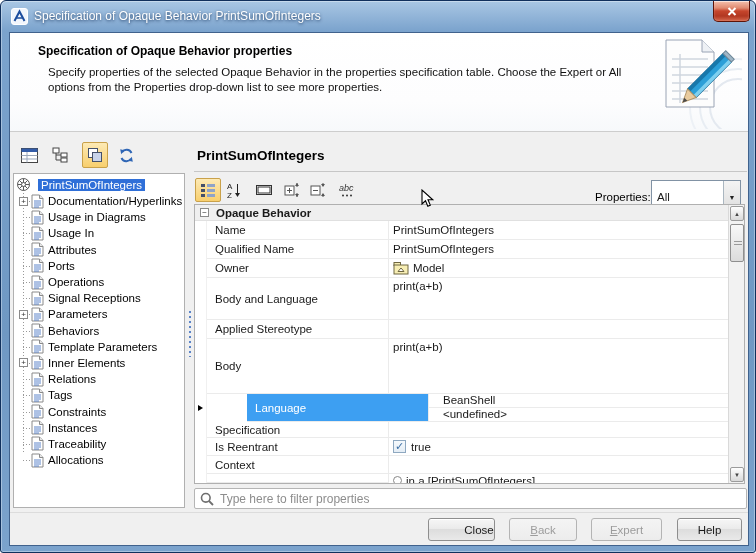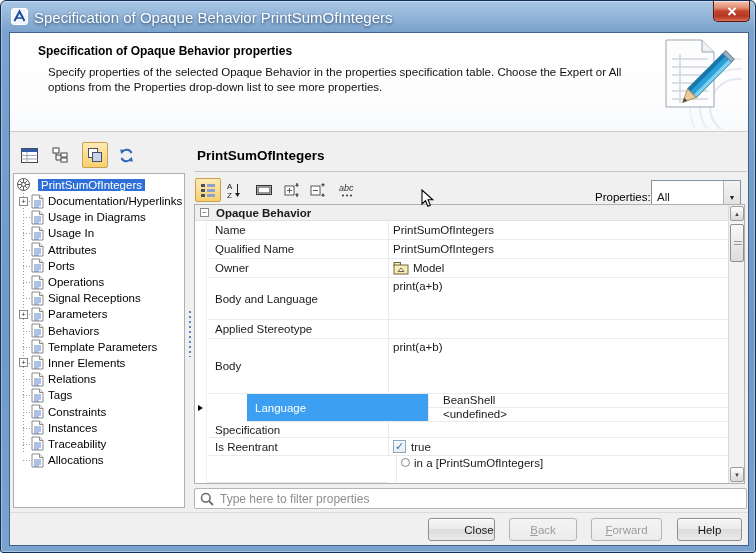--- a/index.html
+++ b/index.html
@@ -7,21 +7,21 @@
   body { font-family:"Liberation Sans","DejaVu Sans",sans-serif; font-size:11.5px; color:#1a1a1a; }
 
   .window{ position:relative; width:756px; height:553px; overflow:hidden;
     background:linear-gradient(#a9c7e4,#7ba3cd 30px,#6f98c3 60%,#7ba3cd);
     border:1px solid #10305c; border-radius:6px 6px 3px 3px;
     box-shadow:inset 0 0 0 1px rgba(255,255,255,.35); }
 
   
   .titlebar{ position:absolute; left:0; top:0; width:100%; height:31px; }
   .app-icon{ position:absolute; left:10px; top:7px; }
-  .title-text{ position:absolute; left:33px; top:8px; color:#fff; font-size:15px;
+  .title-text{ position:absolute; left:33px; top:8px; color:#fff; font-size:12px;
     text-shadow:0 1px 3px rgba(0,30,70,.8); white-space:nowrap; }
   .close-btn{ position:absolute; left:712px; top:0; width:37px; height:21px;
     border:1px solid #5e1408; border-top:none; border-radius:0 0 5px 5px;
     background:linear-gradient(#f4c0ad,#e08a71 35%,#c6452c 50%,#b23822 75%,#d4664b);
     box-shadow:inset 0 1px 0 rgba(255,255,255,.55), inset 0 0 2px rgba(255,255,255,.35);
     display:flex; align-items:center; justify-content:center; cursor:default; }
 
   
   .body-bg{ position:absolute; left:8px; top:31px; width:740px; height:514px;
     background:#f0f0f0; border:1px solid #40628d; }
@@ -88,21 +88,21 @@
   .ntop{ align-items:center; }
   .sel-name{ background:#3d9ff2; color:#fff;margin-left:40px; }
   .lang-vals{ flex:1; border-left:1px solid #ebebeb; border-bottom:1px solid #ebebeb; display:flex; flex-direction:column; }
   .lang-v{ height:14px; padding-left:14px; display:flex; align-items:center; }
   .lang-v:first-child{ border-bottom:1px solid #ebebeb; }
   .row-marker{ width:0; height:0; border-left:5px solid #000; border-top:3.5px solid transparent; border-bottom:3.5px solid transparent; }
   .checkbox{ width:13px; height:13px; border:1px solid #8ea8c0; background:linear-gradient(#f6fafd,#e4edf5);
     display:flex; align-items:center; justify-content:center; color:#3a6ea5; font-size:11px; font-weight:bold; flex:none; }
   .cb-label{ margin-left:5px; }
   .clip-row{ flex:1; overflow:hidden; }
-  .clip-row .pvalue{ border-bottom:none; line-height:14px; align-items:flex-start;margin-left:8px; }
+  .clip-row .pvalue{ border-bottom:none; line-height:14px; align-items:flex-start; }
   .pin-ico{ width:9px; height:9px; border:1px solid #888; border-radius:50%; margin:2px 4px 0 0; flex:none; }
 
   
   .vscroll{ position:absolute; right:0; top:0; bottom:0; width:16px; background:#f2f2f2; border-left:1px solid #d9d9d9; }
   .sc-btn{ position:absolute; left:1px; width:14px; height:15px; border:1px solid #9b9b9b; border-radius:2px;
     background:linear-gradient(#fefefe,#d9d9d9); display:flex; align-items:center; justify-content:center;
     font-size:6px; color:#444; }
   .sc-up{ top:1px; } .sc-down{ bottom:1px; }
   .sc-thumb{ position:absolute; left:1px; top:19px; width:14px; height:38px; border:1px solid #8f8f8f; border-radius:2px;
     background:linear-gradient(#f8f8f8,#dcdcdc); }
@@ -482,20 +482,25 @@
         <div class="pvalue"></div>
       </div>
       <div class="trow" style="height:18px">
         <div class="gutter"></div>
         <div class="pname">Is Reentrant</div>
         <div class="pvalue">
           <span class="checkbox">✓</span>
           <span class="cb-label">true</span>
         </div>
       </div>
+      <div class="trow" style="height:18px">
+        <div class="gutter"></div>
+        <div class="pname">Context</div>
+        <div class="pvalue"></div>
+      </div>
       <div class="trow clip-row">
         <div class="gutter"></div>
         <div class="pname"></div>
         <div class="pvalue">
           <span class="pin-ico"></span>
           <span>in a [PrintSumOfIntegers]</span>
         </div>
       </div>
     </div>
 
@@ -517,21 +522,21 @@
   </div>
 
   <div class="footer-sep"></div>
   <div class="btn btn-close">
       <span>Close</span>
     </div>
   <div class="btn btn-back disabled">
       <span class="mnemonic">Back</span>
     </div>
   <div class="btn btn-forward disabled">
-      <span class="mnemonic">Forward</span>
+      <span class="mnemonic">Expert</span>
     </div>
   <div class="btn btn-help">
       <span>Help</span>
     </div>
 
   <svg class="cursor" width="14" height="20" viewBox="0 0 14 20">
     <path d="M1 1 L1 15 L4.5 11.8 L6.8 17.2 L9.3 16.1 L7 10.8 L11.8 10.8 Z" fill="#fff" stroke="#000" stroke-width="1.1"></path>
   </svg>
 
 </div>

